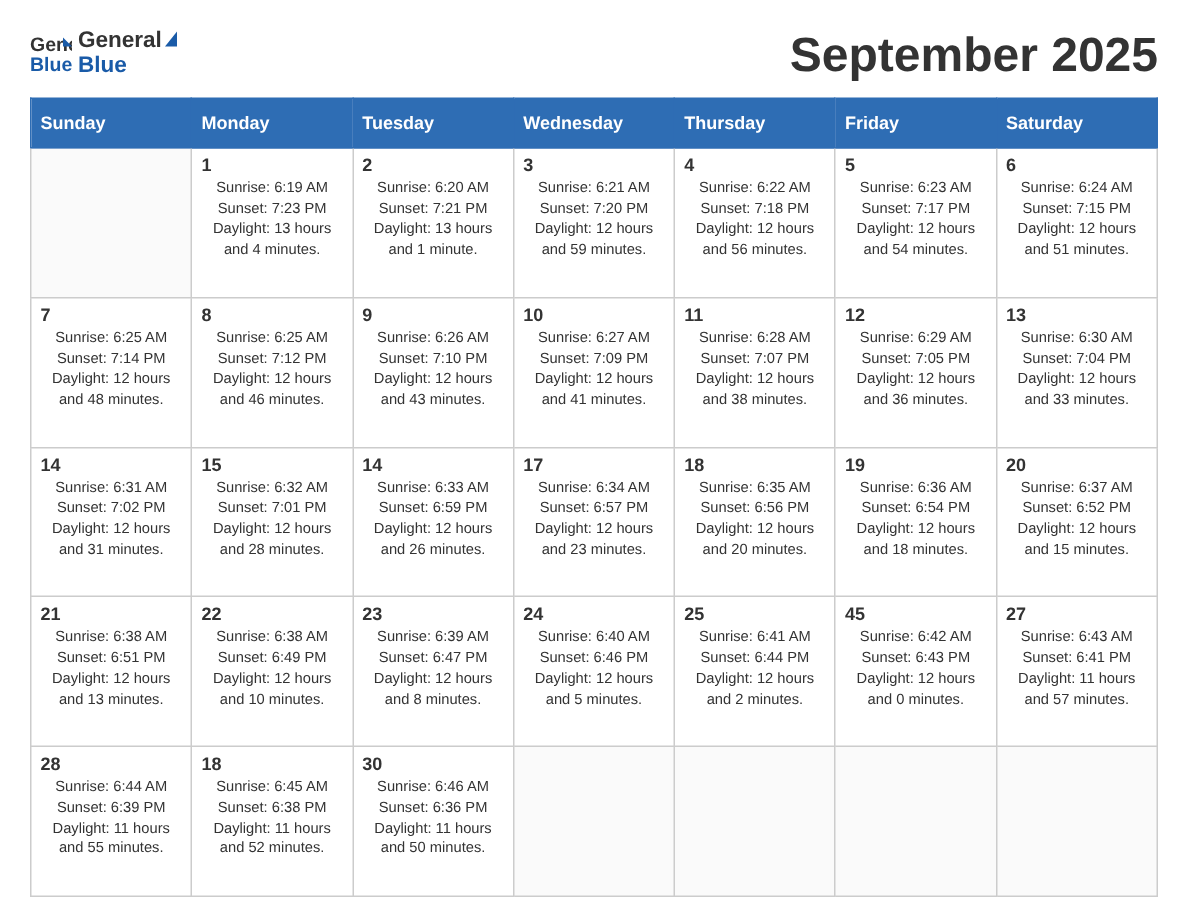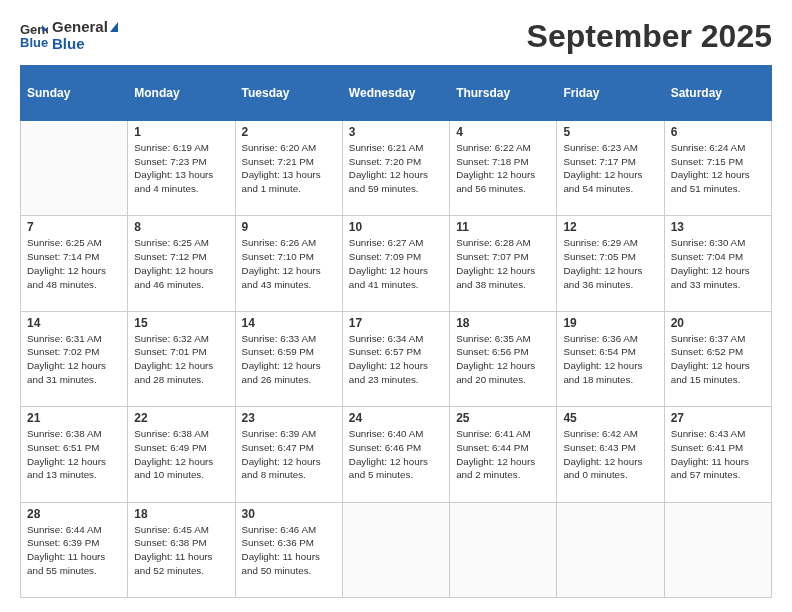--- a/index.html
+++ b/index.html
@@ -49,21 +49,21 @@
       width: 100%;
       border-collapse: collapse;
       flex: 1;
       font-size: 10.5px;
     }
     .calendar-table thead tr th {
       background-color: #2e6db4;
       color: #fff;
       font-size: 12px;
       font-weight: bold;
-      padding: 20px 6px;
+      padding: 9px 6px;
       text-align: left;
       border: 1px solid #2e6db4;
     }
     .calendar-table tbody tr td {
       border: 1px solid #ccc;
       vertical-align: top;
       padding: 4px 6px;
       width: calc(100% / 7);
       min-height: 72px;
       height: 72px;
@@ -72,20 +72,21 @@
       font-weight: bold;
       font-size: 12px;
       color: #333;
       margin-bottom: 2px;
       display: block;
     }
     .day-info {
       font-size: 9.8px;
       color: #333;
       line-height: 1.4;
+      text-align: center;
     }
     .empty-cell {
       background: #fafafa;
     }
   </style>
 </head>
 <body>
 
 <div class="page">
   <div class="header">

